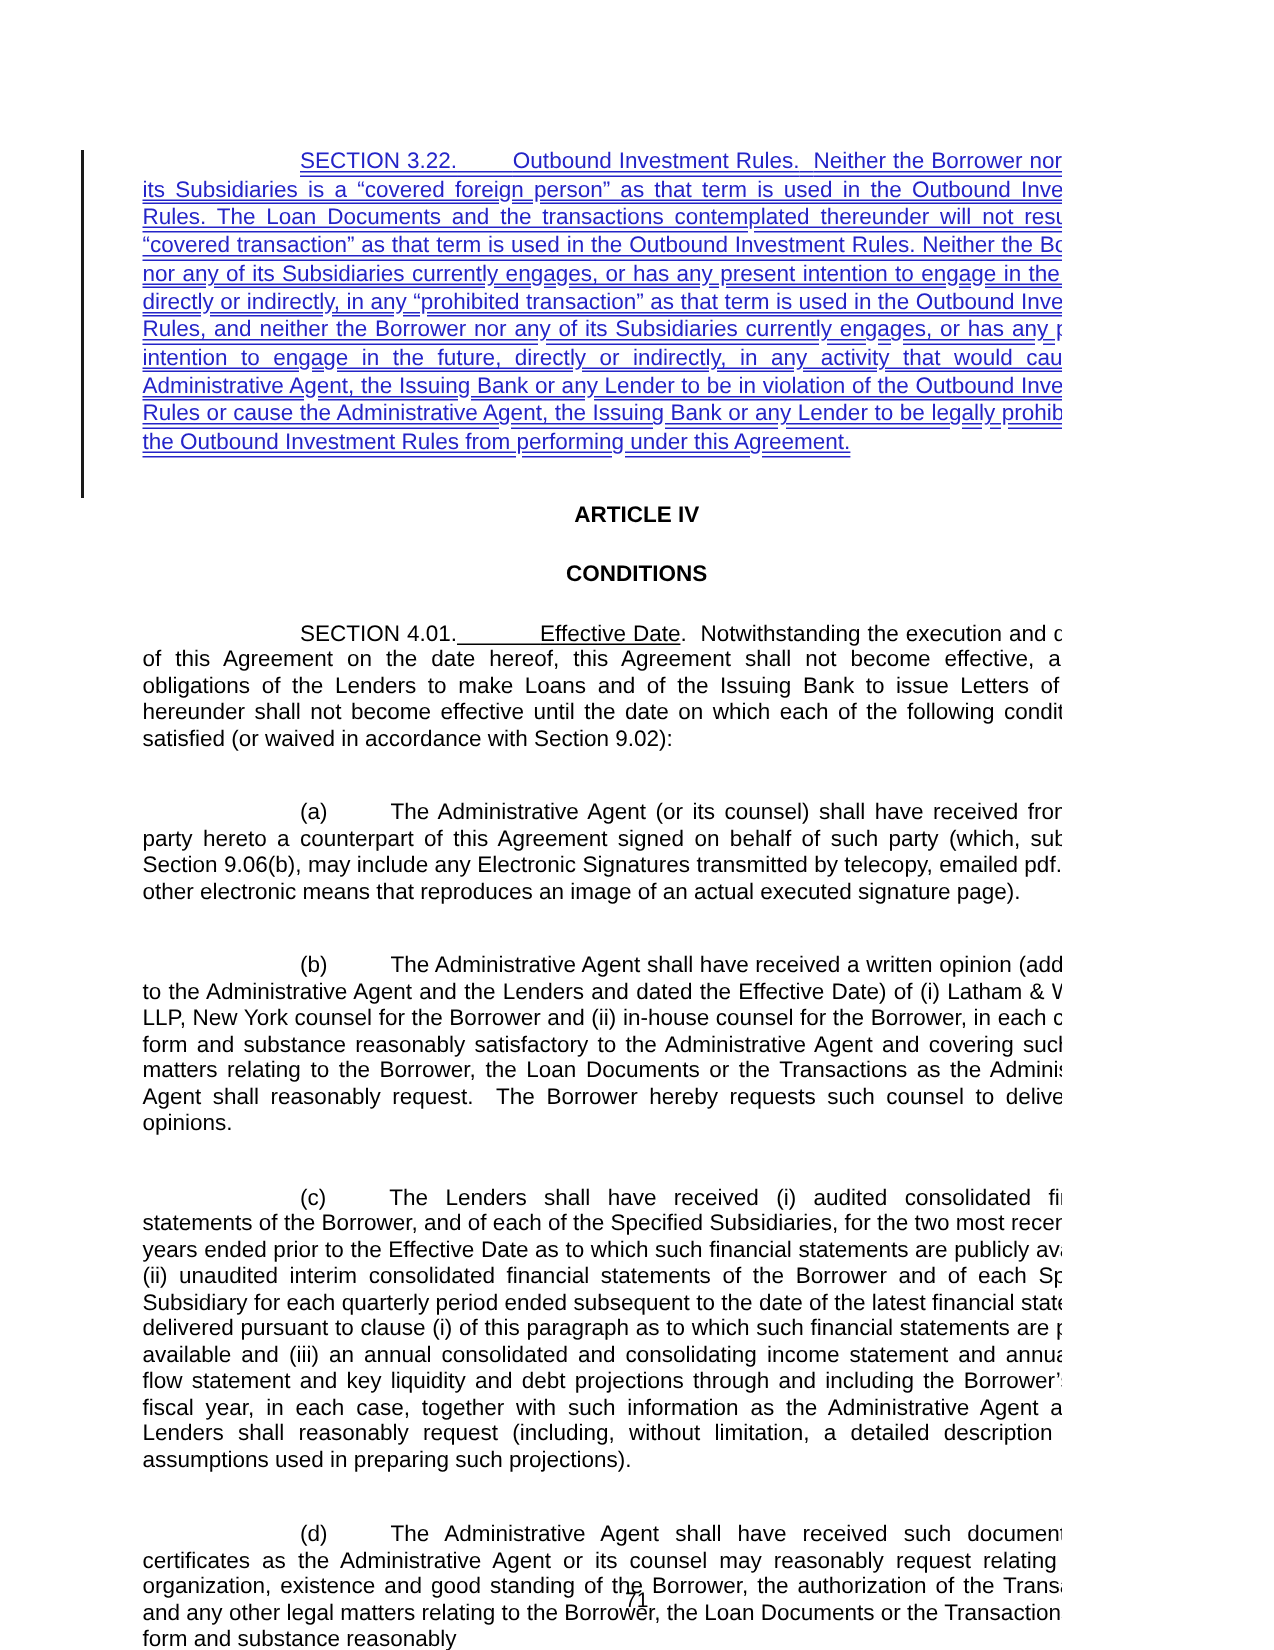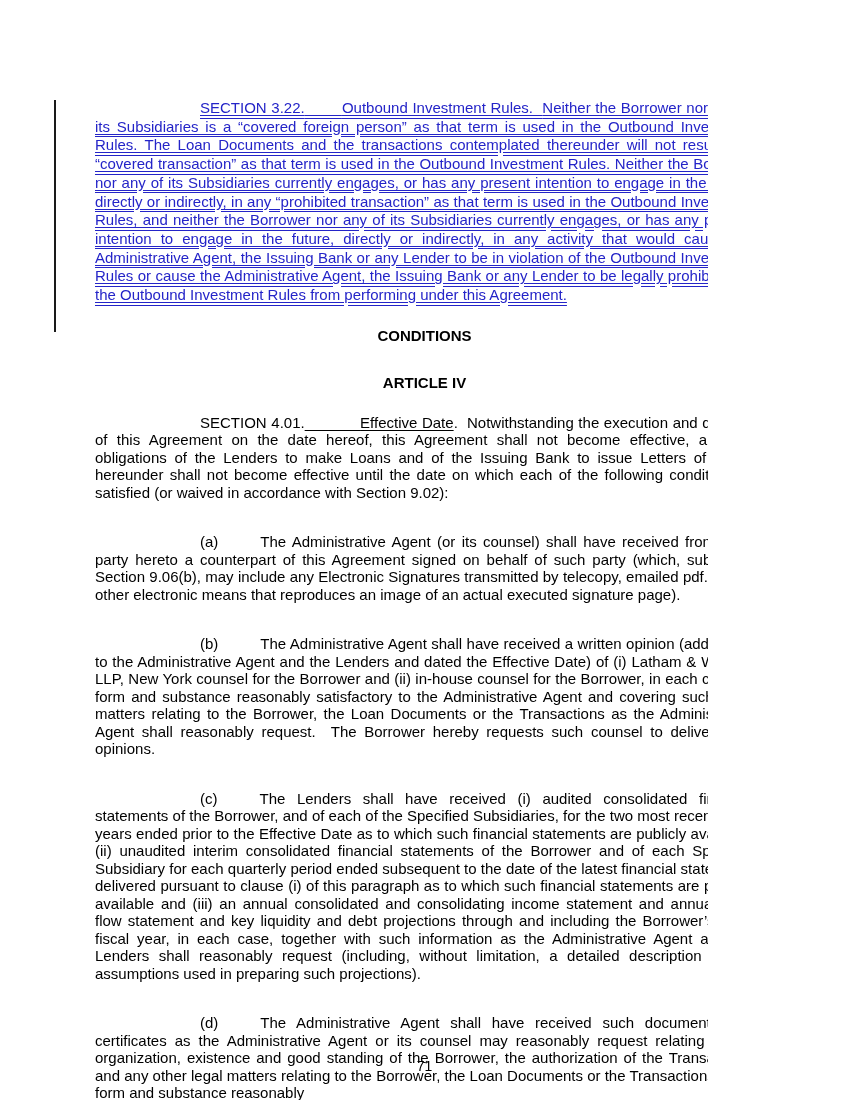--- a/index.html
+++ b/index.html
@@ -78,23 +78,23 @@
 <body>
 
 <div class="page">
 
   <div class="change-bar"></div>
 
   <div class="content">
 
     <p class="para ins"><span>SECTION 3.22.</span><span>&nbsp;&nbsp;&nbsp;&nbsp;&nbsp;&nbsp;&nbsp;&nbsp;</span><span>Outbound Investment Rules.</span><span>&nbsp; </span><span>Neither the Borrower nor any of its Subsidiaries is a “covered foreign person” as that term is used in the Outbound Investment Rules. The Loan Documents and the transactions contemplated thereunder will not result in a “covered transaction” as that term is used in the Outbound Investment Rules. Neither the Borrower nor any of its Subsidiaries currently engages, or has any present intention to engage in the future, directly or indirectly, in any “prohibited transaction” as that term is used in the Outbound Investment Rules, and neither the Borrower nor any of its Subsidiaries currently engages, or has any present intention to engage in the future, directly or indirectly, in any activity that would cause the Administrative Agent, the Issuing Bank or any Lender to be in violation of the Outbound Investment Rules or cause the Administrative Agent, the Issuing Bank or any Lender to be legally prohibited by the Outbound Investment Rules from performing under this Agreement.</span></p>
 
+    <p class="heading heading-article">ARTICLE IV</p>
+
     <p class="heading heading-conditions">CONDITIONS</p>
-
-    <p class="heading heading-article">ARTICLE IV</p>
 
     <p class="para sec401"><span>SECTION 4.01.</span><span class="u"><span>&nbsp;&nbsp;&nbsp;&nbsp;&nbsp;&nbsp;&nbsp;&nbsp;&nbsp;&nbsp;&nbsp;&nbsp;</span><span>Effective Date</span></span><span>.&nbsp; Notwithstanding the execution and delivery of this Agreement on the date hereof, this Agreement shall not become effective, and the obligations of the Lenders to make Loans and of the Issuing Bank to issue Letters of Credit hereunder shall not become effective until the date on which each of the following conditions is satisfied (or waived in accordance with Section 9.02):</span></p>
 
     <p class="para clause"><span>(a)</span><span class="tab-spacer"></span><span>The Administrative Agent (or its counsel) shall have received from each party hereto a counterpart of this Agreement signed on behalf of such party (which, subject to Section 9.06(b), may include any Electronic Signatures transmitted by telecopy, emailed pdf. or any other electronic means that reproduces an image of an actual executed signature page).</span></p>
 
     <p class="para clause"><span>(b)</span><span class="tab-spacer"></span><span>The Administrative Agent shall have received a written opinion (addressed to the Administrative Agent and the Lenders and dated the Effective Date) of (i) Latham &amp; Watkins LLP, New York counsel for the Borrower and (ii) in-house counsel for the Borrower, in each case, in form and substance reasonably satisfactory to the Administrative Agent and covering such other matters relating to the Borrower, the Loan Documents or the Transactions as the Administrative Agent shall reasonably request.&nbsp; The Borrower hereby requests such counsel to deliver such opinions.</span></p>
 
     <p class="para clause"><span>(c)</span><span class="tab-spacer"></span><span>The Lenders shall have received (i) audited consolidated financial statements of the Borrower, and of each of the Specified Subsidiaries, for the two most recent fiscal years ended prior to the Effective Date as to which such financial statements are publicly available, (ii) unaudited interim consolidated financial statements of the Borrower and of each Specified Subsidiary for each quarterly period ended subsequent to the date of the latest financial statements delivered pursuant to clause (i) of this paragraph as to which such financial statements are publicly available and (iii) an annual consolidated and consolidating income statement and annual cash flow statement and key liquidity and debt projections through and including the Borrower’s 2028 fiscal year, in each case, together with such information as the Administrative Agent and the Lenders shall reasonably request (including, without limitation, a detailed description of the assumptions used in preparing such projections).</span></p>
 
     <p class="para clause"><span>(d)</span><span class="tab-spacer"></span><span>The Administrative Agent shall have received such documents and certificates as the Administrative Agent or its counsel may reasonably request relating to the organization, existence and good standing of the Borrower, the authorization of the Transactions and any other legal matters relating to the Borrower, the Loan Documents or the Transactions, all in form and substance reasonably</span></p>

